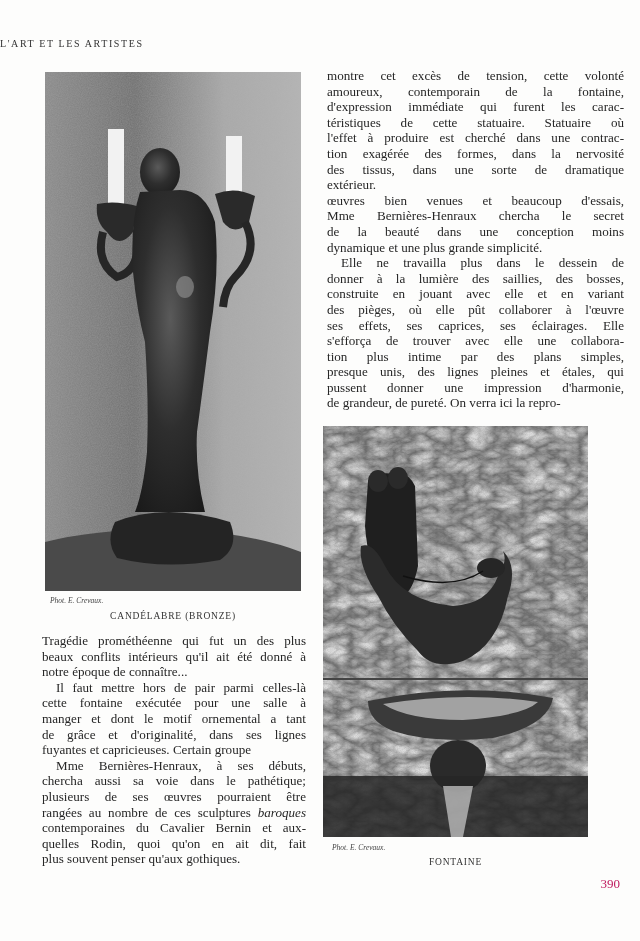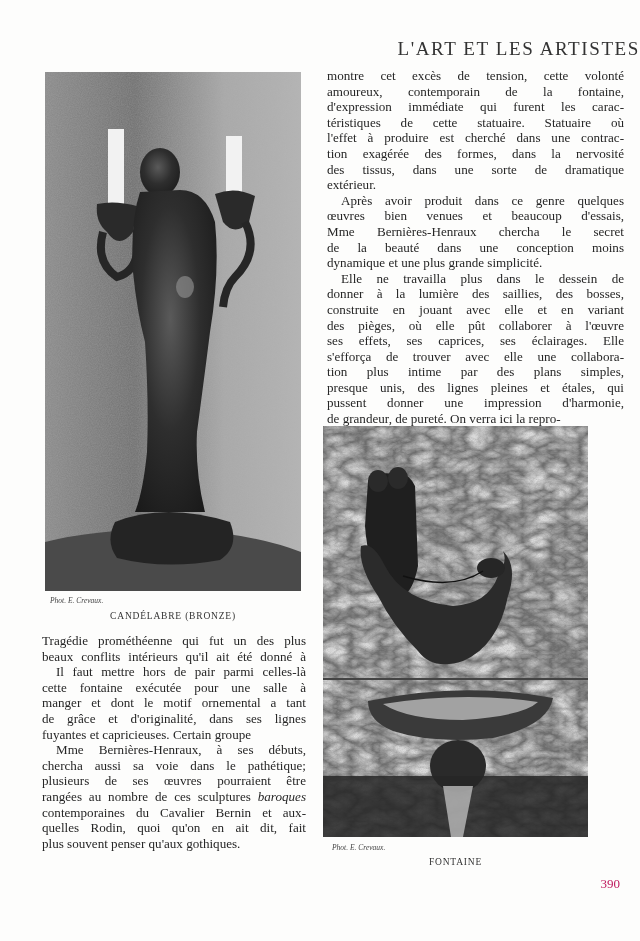--- a/index.html
+++ b/index.html
@@ -2,22 +2,22 @@
 <html><head>
 <meta charset="utf-8">
 <style>
   html, body { margin: 0; padding: 0; }
   body {
     width: 640px; height: 941px; position: relative; overflow: hidden;
     background: #fdfdfc; color: #222;
     font-family: "DejaVu Serif", "Liberation Serif", serif;
   }
   .header {
-    position: absolute; top: 38px; left: 0; width: 640px; text-align: right;
-    font-family: "Liberation Serif", serif; font-size: 19px; letter-spacing: 1.6px; color: #333;
+    position: absolute; top: 38px; left: 0; width: 640px; text-align: left;
+    font-family: "Liberation Serif", serif; font-size: 10px; letter-spacing: 1.6px; color: #333;
   }
   .col {
     position: absolute; font-family: "Liberation Serif", serif;
     font-size: 13.1px; line-height: 15.6px; color: #262626; text-align: justify;
   }
   .col p { margin: 0; }
   .col .line { display: block; text-align-last: justify; white-space: nowrap; }
   .col .line.last { text-align-last: left; }
   .right-col { left: 327px; top: 68px; width: 297px; }
   .left-col { left: 42px; top: 633px; width: 264px; }
@@ -90,21 +90,20 @@
       <span class="line">montre cet excès de tension, cette volonté</span>
       <span class="line">amoureux, contemporain de la fontaine,</span>
       <span class="line">d'expression immédiate qui furent les carac-</span>
       <span class="line">téristiques de cette statuaire. Statuaire où</span>
       <span class="line">l'effet à produire est cherché dans une contrac-</span>
       <span class="line">tion exagérée des formes, dans la nervosité</span>
       <span class="line">des tissus, dans une sorte de dramatique</span>
       <span class="line last">extérieur.</span>
     </p>
     <p>
-      <span class="line" style="padding-left: 14px;">Après avoir produit dans ce genre quelques</span>
       <span class="line">œuvres bien venues et beaucoup d'essais,</span>
       <span class="line">Mme Bernières-Henraux chercha le secret</span>
       <span class="line">de la beauté dans une conception moins</span>
       <span class="line last">dynamique et une plus grande simplicité.</span>
     </p>
     <p>
       <span class="line" style="padding-left: 14px;">Elle ne travailla plus dans le dessein de</span>
       <span class="line">donner à la lumière des saillies, des bosses,</span>
       <span class="line">construite en jouant avec elle et en variant</span>
       <span class="line">des pièges, où elle pût collaborer à l'œuvre</span>
@@ -151,20 +150,21 @@
     <path d="M120 360 L150 360 L140 411 L128 411 Z" fill="#bbbbbb" opacity="0.8"></path>
   </svg>
 </div>
 <div class="credit" style="left:332px; top:843px;">Phot. E. Crevaux.</div>
 <div class="caption" style="left:323px; top:857px; width:265px;">FONTAINE</div>
 
 <div class="col left-col" id="leftCol">
     <p>
       <span class="line">Tragédie prométhéenne qui fut un des plus</span>
       <span class="line">beaux conflits intérieurs qu'il ait été donné à</span>
+      <span class="line last">notre époque de connaître...</span>
     </p>
     <p>
       <span class="line" style="padding-left: 14px;">Il faut mettre hors de pair parmi celles-là</span>
       <span class="line">cette fontaine exécutée pour une salle à</span>
       <span class="line">manger et dont le motif ornemental a tant</span>
       <span class="line">de grâce et d'originalité, dans ses lignes</span>
       <span class="line last">fuyantes et capricieuses. Certain groupe</span>
     </p>
     <p>
       <span class="line" style="padding-left: 14px;">Mme Bernières-Henraux, à ses débuts,</span>

